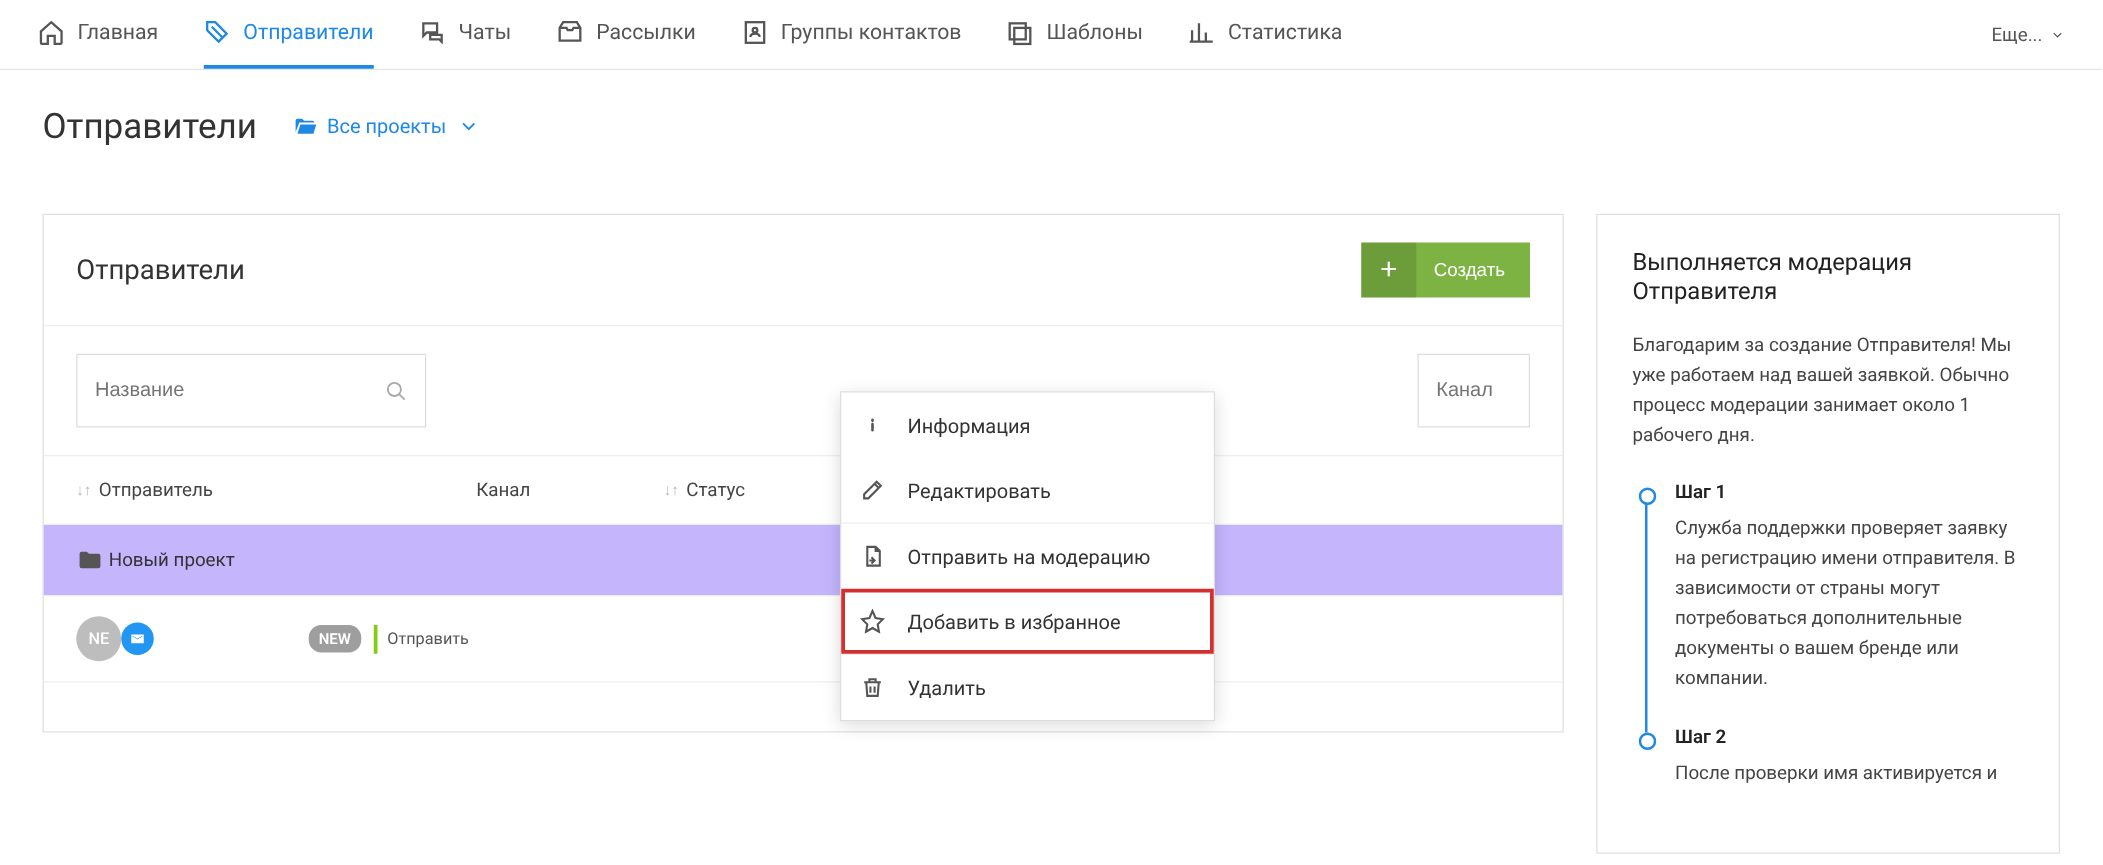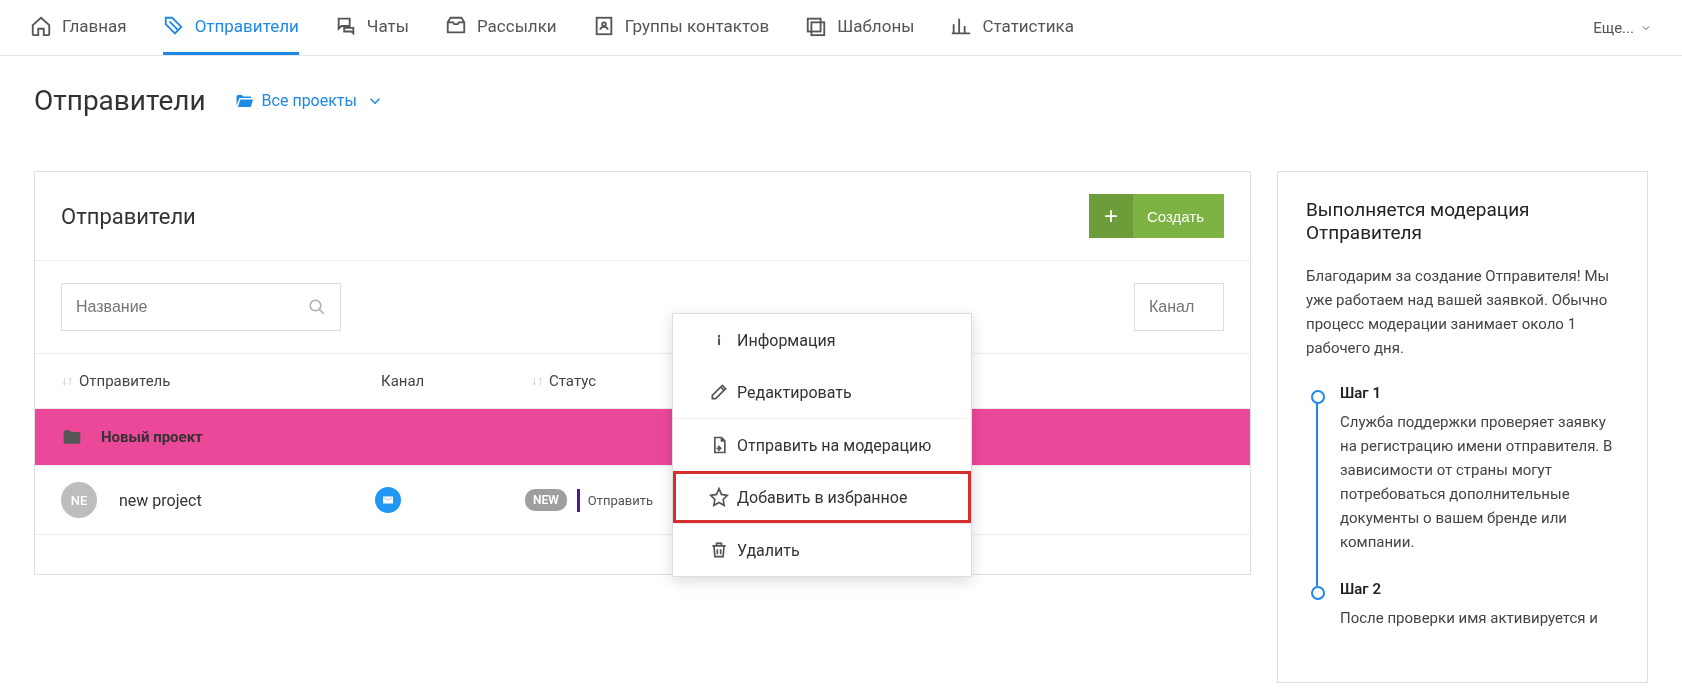--- a/index.html
+++ b/index.html
@@ -20,48 +20,48 @@
 .project-selector svg { width: 20px; height: 18px; }
 
 
 .panel { border: 1px solid #e0e0e0; background: #fff; flex: 1; }
 .panel-header { display: flex; align-items: center; justify-content: space-between; padding: 22px 26px; border-bottom: 1px solid #eee; }
 .panel-title { font-size: 22px; font-weight: 400; }
 .btn-create { background: #7cb342; color: #fff; border: none; padding: 0 20px 0 0; height: 44px; display: flex; align-items: center; gap: 14px; cursor: pointer; font-size: 15px; }
 .btn-create .plus { background: rgba(0,0,0,0.12); width: 44px; height: 44px; display: flex; align-items: center; justify-content: center; font-size: 24px; }
 
 .filters { display: flex; gap: 18px; padding: 22px 26px; }
-.input-wrap { border: 1px solid #ddd; display: flex; align-items: center; padding: 0 14px; height: 48px; background: #fff; }
+.input-wrap { border: 1px solid #ddd; display: flex; align-items: center; padding: 0 14px; height: 59px; background: #fff; }
 .input-wrap input { border: none; outline: none; font-size: 16px; color: #666; width: 180px; }
 .input-wrap.search { flex: 0 0 280px; }
 .input-wrap.search input { flex: 1; }
 .input-wrap svg { width: 18px; height: 18px; color: #aaa; }
 
 .table-head { display: flex; align-items: center; padding: 18px 26px; border-top: 1px solid #eee; border-bottom: 1px solid #eee; color: #444; font-size: 15px; }
 .th-sender { flex: 0 0 320px; display: flex; align-items: center; gap: 6px; }
 .th-channel { flex: 0 0 150px; }
 .th-status { flex: 1; display: flex; align-items: center; gap: 6px; }
 .sort-arrows { color: #bbb; font-size: 12px; }
 
-.group-row { display: flex; align-items: center; gap: 18px; padding: 18px 26px; background: #ec4899; font-weight: 700; color: #333; }
+.group-row { display: flex; align-items: center; gap: 4px; padding: 18px 26px; background: #c4b5fd; font-weight: 400; color: #333; }
 .group-row svg { width: 22px; height: 20px; color: #555; }
 
 .data-row { display: flex; align-items: center; padding: 16px 26px; border-top: 1px solid #eee; }
 .avatar { width: 36px; height: 36px; border-radius: 50%; background: #bdbdbd; color: #fff; display: flex; align-items: center; justify-content: center; font-size: 13px; font-weight: 500; }
 .row-name { margin-left: 22px; flex: 0 0 256px; font-size: 16px; color: #333; }
 .row-channel { flex: 0 0 150px; }
 .channel-badge { width: 26px; height: 26px; border-radius: 50%; background: #2196f3; display: flex; align-items: center; justify-content: center; }
 .channel-badge svg { width: 14px; height: 12px; fill: #fff; }
 .row-status { display: flex; align-items: center; gap: 10px; }
 .badge-new { background: #9e9e9e; color: #fff; font-size: 12px; font-weight: 600; padding: 4px 8px; border-radius: 10px; }
-.status-action { border-left: 3px solid #4c1d95; padding: 4px 8px; font-size: 13px; color: #555; }
+.status-action { border-left: 3px solid #84cc16; padding: 4px 8px; font-size: 13px; color: #555; }
 
 
 .context-menu { position: absolute; left: 672px; top: 313px; width: 300px; background: #fff; border: 1px solid #ddd; box-shadow: 0 4px 14px rgba(0,0,0,0.15); z-index: 100; }
-.ctx-item { display: flex; align-items: center; gap: 8px; padding: 16px 36px; cursor: pointer; font-size: 16px; color: #333; }
+.ctx-item { display: flex; align-items: center; gap: 18px; padding: 16px 15px; cursor: pointer; font-size: 16px; color: #333; }
 .ctx-item svg { width: 20px; height: 20px; color: #555; flex-shrink: 0; }
 .ctx-divider { height: 1px; background: #eee; }
 .ctx-item.highlighted { outline: 3px solid #d32f2f; outline-offset: -3px; }
 
 
 .sidebar { width: 371px; border: 1px solid #e0e0e0; padding: 26px 28px; }
 .sidebar-title { font-size: 19px; font-weight: 400; margin-bottom: 20px; color: #222; }
 .sidebar-text { font-size: 15px; color: #444; line-height: 1.6; margin-bottom: 24px; }
 .steps { position: relative; }
 .step { position: relative; padding-left: 34px; padding-bottom: 26px; }
@@ -186,21 +186,20 @@
 
       <div class="group-row">
         <svg viewBox="0 0 24 24" fill="currentColor">
             <path d="M2 6a2 2 0 012-2h5l2 2h9a2 2 0 012 2v10a2 2 0 01-2 2H4a2 2 0 01-2-2V6z"></path>
           </svg>
         <span>Новый проект</span>
       </div>
 
       <div class="data-row">
         <div class="avatar">NE</div>
-        <div class="row-name">new project</div>
         <div class="row-channel">
           <div class="channel-badge">
             <svg viewBox="0 0 24 24">
                 <path d="M2 5h20v14H2V5zm2 2v1l8 5 8-5V7l-8 5-8-5z"></path>
               </svg>
           </div>
         </div>
         <div class="row-status">
           <span class="badge-new">NEW</span>
           <span class="status-action">Отправить</span>

